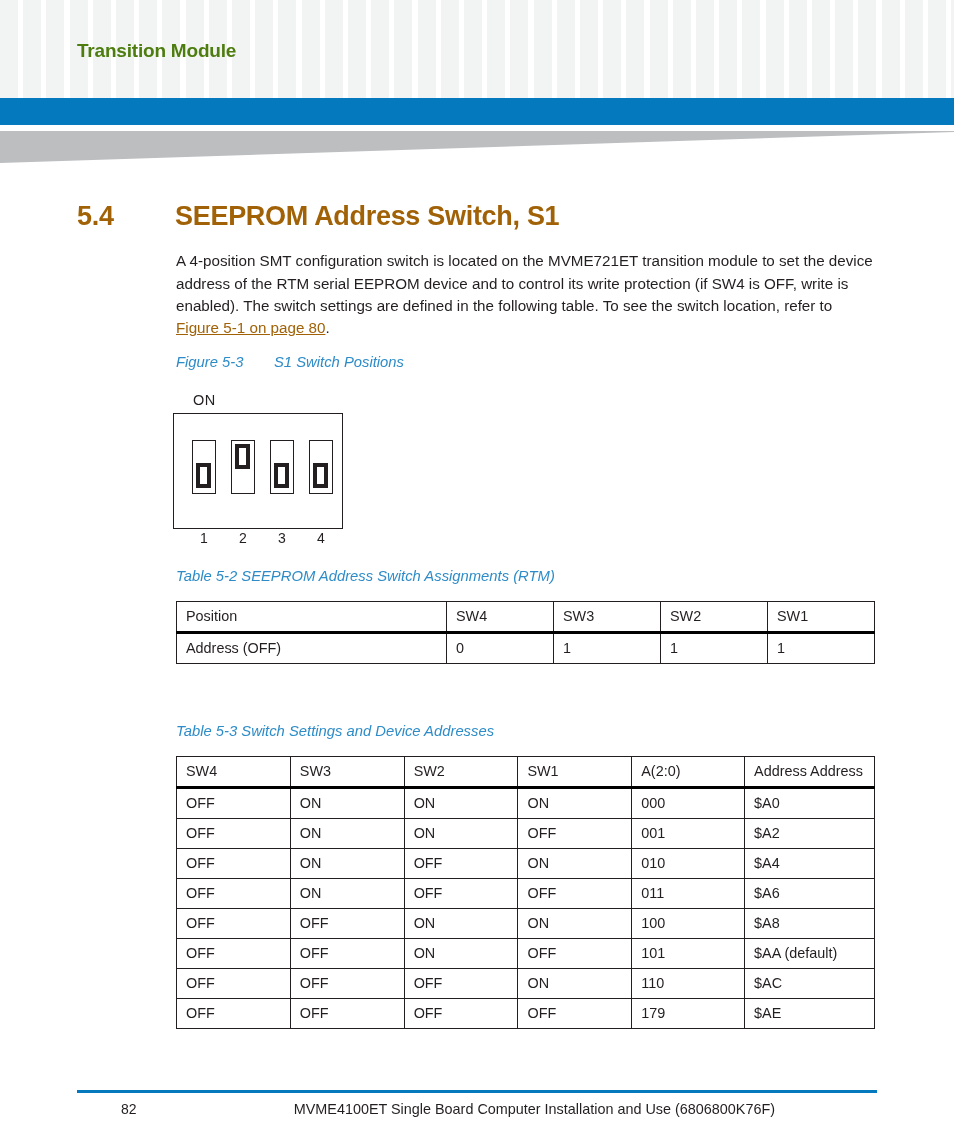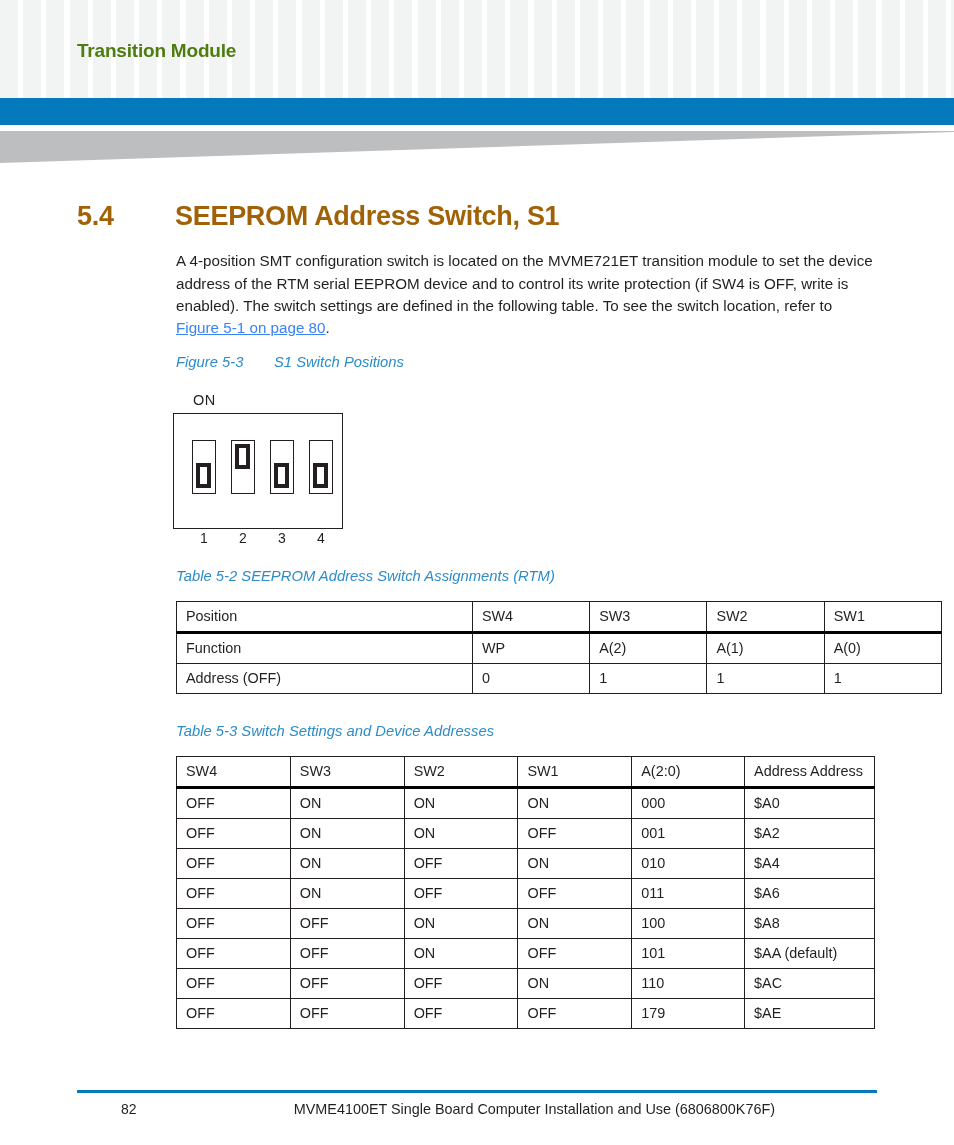--- a/index.html
+++ b/index.html
@@ -103,21 +103,21 @@
     position: absolute;
     left: 176px;
     top: 235px;
     width: 700px;
     font-size: 15.2px;
     line-height: 22.4px;
     color: #231f20;
     text-align: left;
   }
   .xref-link {
-    color: #3b82f6;
+    color: #a16207;
   }
 
   
   .figure-caption {
     position: absolute;
     left: 176px;
     top: 354px;
     font-size: 14.8px;
     font-style: italic;
     color: #2d8cc8;
@@ -205,21 +205,21 @@
   #cap-t53 { top: 723px; }
 
   table.doc-table {
     position: absolute;
     left: 176px;
     border-collapse: collapse;
     font-size: 14.4px;
     color: #231f20;
     background: #ffffff;
   }
-  #table-5-2 { top: 601px; width: 766px; }
+  #table-5-2 { top: 601px; width: 699px; }
   #table-5-3 { top: 756px; width: 699px; }
 
   table.doc-table td,
   table.doc-table th {
     border: 1px solid #231f20;
     padding: 6px 9px 7px 9px;
     text-align: left;
     font-weight: normal;
     vertical-align: middle;
     height: 18px;
@@ -324,27 +324,20 @@
       <tr>
         <th>Position</th>
         <th>SW4</th>
         <th>SW3</th>
         <th>SW2</th>
         <th>SW1</th>
       </tr>
     </thead>
     <tbody>
       <tr>
-        <td>Function</td>
-        <td>WP</td>
-        <td>A(2)</td>
-        <td>A(1)</td>
-        <td>A(0)</td>
-      </tr>
-      <tr>
         <td>Address (OFF)</td>
         <td>0</td>
         <td>1</td>
         <td>1</td>
         <td>1</td>
       </tr>
     </tbody>
   </table>
 
   <div class="table-caption" id="cap-t53">Table 5-3 Switch Settings and Device Addresses</div>

